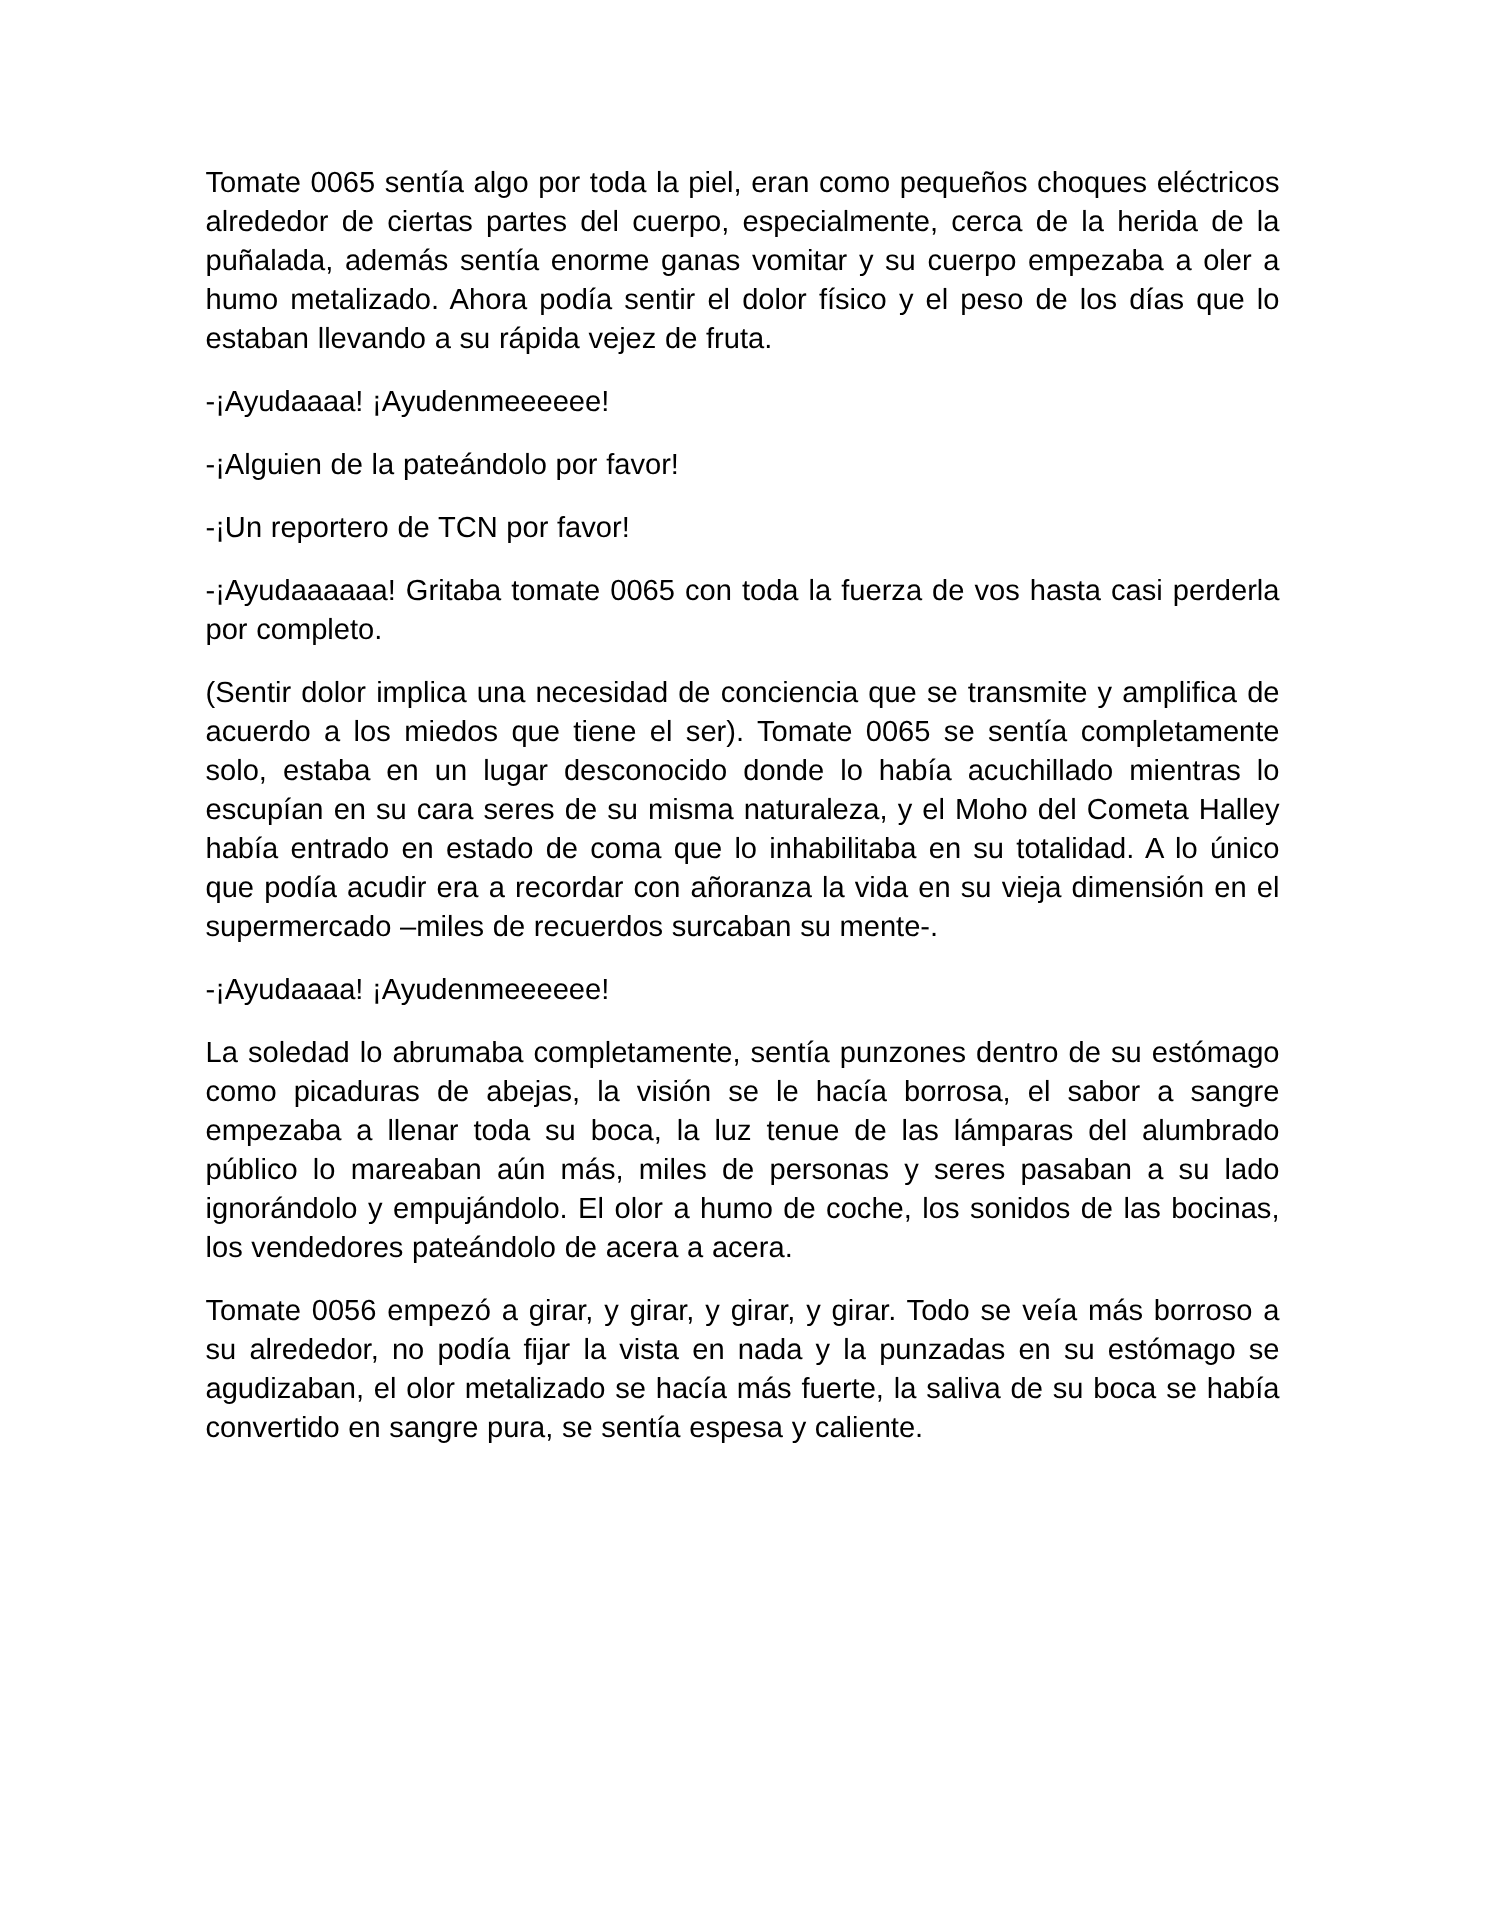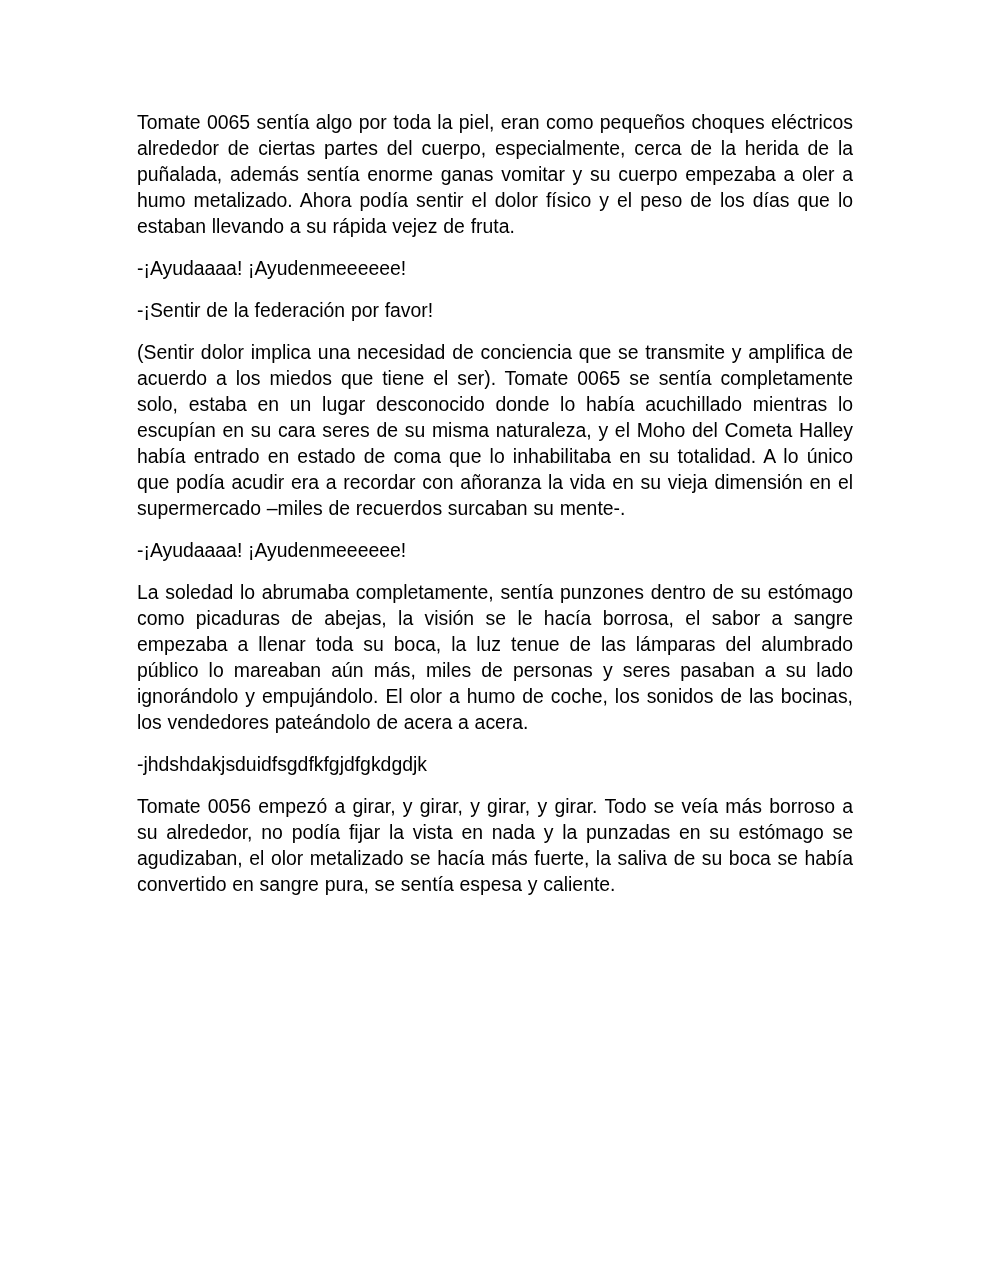--- a/index.html
+++ b/index.html
@@ -31,20 +31,21 @@
     word-spacing: 0.02em;
   }
 </style>
 </head>
 <body>
 
 <div class="page">
   <main class="content">
     <p>Tomate 0065 sentía algo por toda la piel, eran como pequeños choques eléctricos alrededor de ciertas partes del cuerpo, especialmente, cerca de la herida de la puñalada, además sentía enorme ganas vomitar y su cuerpo empezaba a oler a humo metalizado. Ahora podía sentir el dolor físico y el peso de los días que lo estaban llevando a su rápida vejez de fruta.</p>
     <p>-¡Ayudaaaa! ¡Ayudenmeeeeee!</p>
-    <p>-¡Sentir de la federación por favor!</p>
+    <p>-¡Alguien de la pateándolo por favor!</p>
+    <p>-¡Un reportero de TCN por favor!</p>
+    <p>-¡Ayudaaaaaa! Gritaba tomate 0065 con toda la fuerza de vos hasta casi perderla por completo.</p>
     <p>(Sentir dolor implica una necesidad de conciencia que se transmite y amplifica de acuerdo a los miedos que tiene el ser). Tomate 0065 se sentía completamente solo, estaba en un lugar desconocido donde lo había acuchillado mientras lo escupían en su cara seres de su misma naturaleza, y el Moho del Cometa Halley había entrado en estado de coma que lo inhabilitaba en su totalidad. A lo único que podía acudir era a recordar con añoranza la vida en su vieja dimensión en el supermercado –miles de recuerdos surcaban su mente-.</p>
     <p>-¡Ayudaaaa! ¡Ayudenmeeeeee!</p>
     <p>La soledad lo abrumaba completamente, sentía punzones dentro de su estómago como picaduras de abejas, la visión se le hacía borrosa, el sabor a sangre empezaba a llenar toda su boca, la luz tenue de las lámparas del alumbrado público lo mareaban aún más, miles de personas y seres pasaban a su lado ignorándolo y empujándolo. El olor a humo de coche, los sonidos de las bocinas, los vendedores pateándolo de acera a acera.</p>
-    <p>-jhdshdakjsduidfsgdfkfgjdfgkdgdjk</p>
     <p>Tomate 0056 empezó a girar, y girar, y girar, y girar. Todo se veía más borroso a su alrededor, no podía fijar la vista en nada y la punzadas en su estómago se agudizaban, el olor metalizado se hacía más fuerte, la saliva de su boca se había convertido en sangre pura, se sentía espesa y caliente.</p>
   </main>
 </div>
 
 </body></html>

